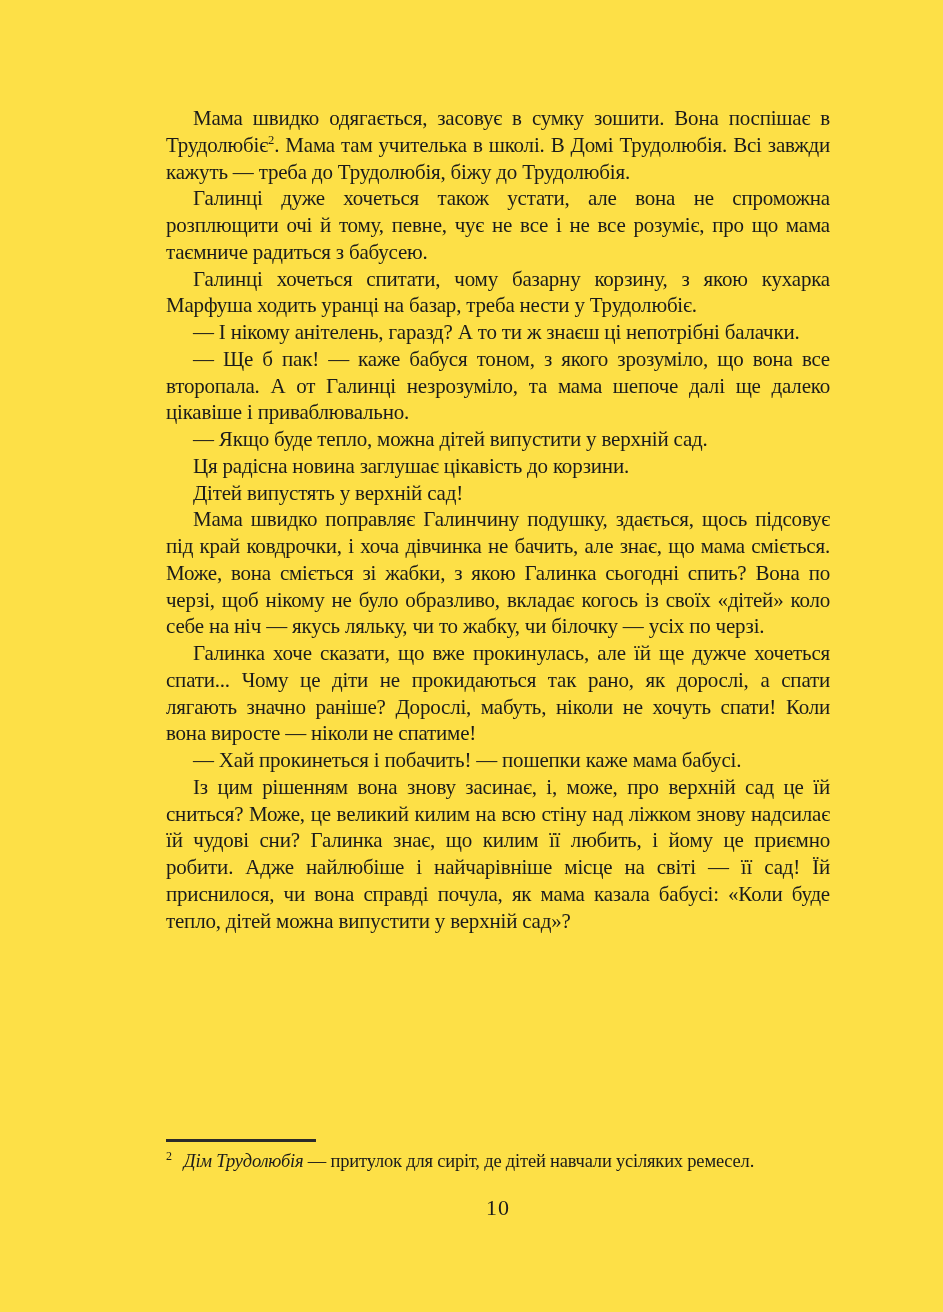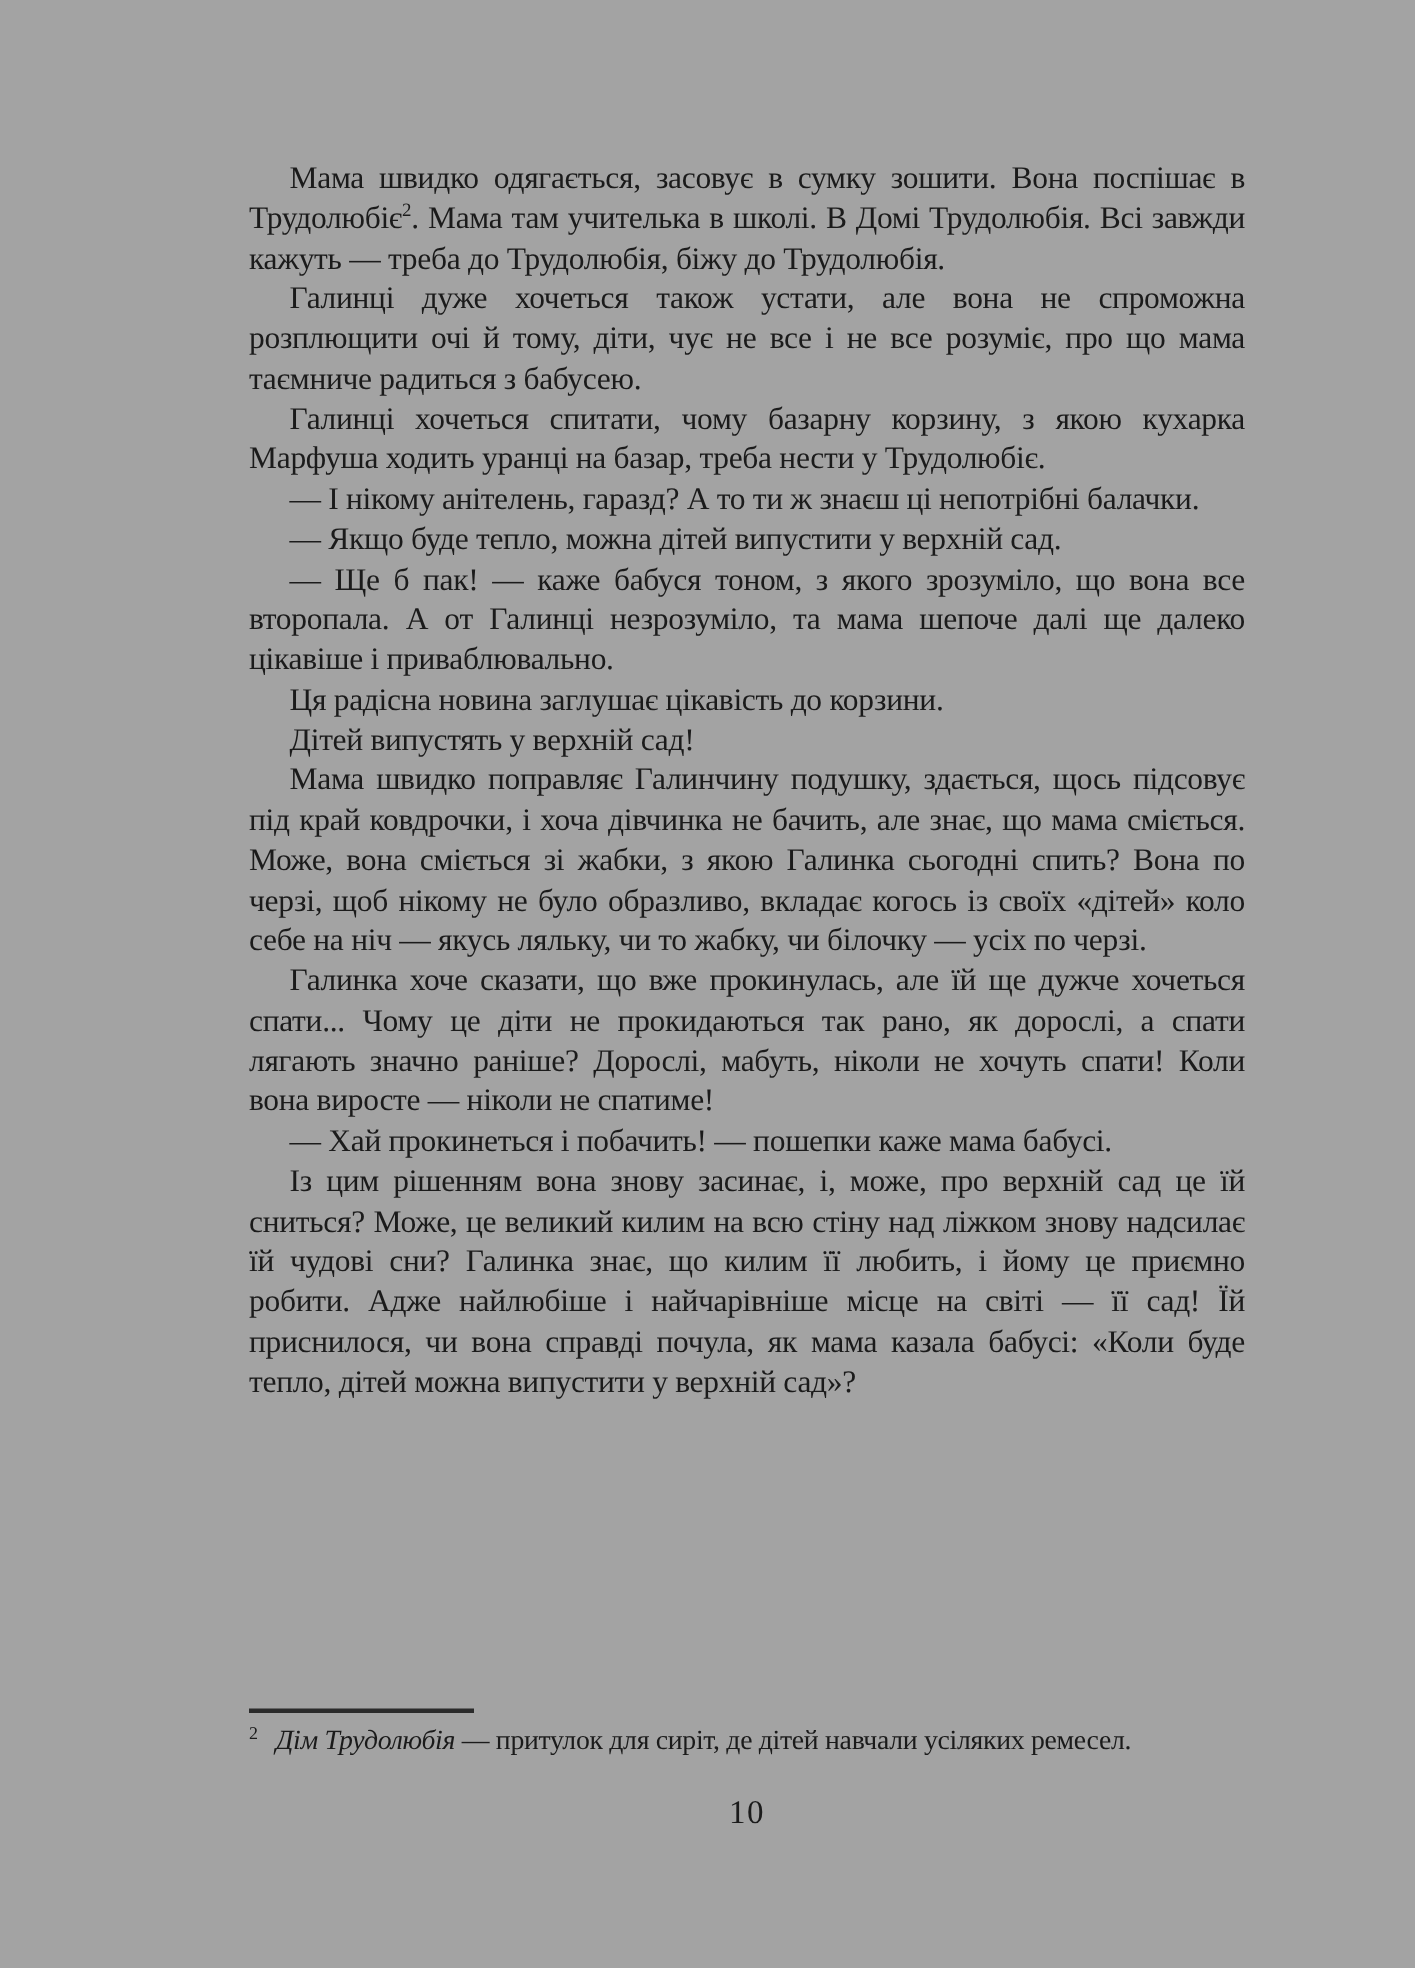--- a/index.html
+++ b/index.html
@@ -4,21 +4,21 @@
 <style>
   html, body {
     margin: 0;
     padding: 0;
     background: #ffffff;
   }
   .page {
     position: relative;
     width: 943px;
     height: 1312px;
-    background: #a3a3a3;
+    background: #fde047;
     font-family: "Liberation Serif", "DejaVu Serif", serif;
     color: #1b1b1b;
     overflow: hidden;
   }
   .text-block {
     position: absolute;
     left: 166px;
     top: 105px;
     width: 664px;
     font-size: 21px;
@@ -73,25 +73,25 @@
     letter-spacing: 1px;
   }
 </style>
 </head>
 <body>
 
 <div class="page">
 
   <div class="text-block">
     <p><span>Мама швидко одягається, засовує в сумку зошити. Вона поспішає в Трудолюбіє</span><sup class="ref">2</sup><span>. Мама там учителька в школі. В Домі Трудолюбія. Всі завжди кажуть — треба до Трудолюбія, біжу до Трудолюбія.</span></p>
-    <p>Галинці дуже хочеться також устати, але вона не спроможна розплющити очі й тому, діти, чує не все і не все розуміє, про що мама таємниче радиться з бабусею.</p>
+    <p>Галинці дуже хочеться також устати, але вона не спроможна розплющити очі й тому, певне, чує не все і не все розуміє, про що мама таємниче радиться з бабусею.</p>
     <p>Галинці хочеться спитати, чому базарну корзину, з якою кухарка Марфуша ходить уранці на базар, треба нести у Трудолюбіє.</p>
     <p>— І нікому анітелень, гаразд? А то ти ж знаєш ці непотрібні балачки.</p>
+    <p>— Ще б пак! — каже бабуся тоном, з якого зрозуміло, що вона все второпала. А от Галинці незрозуміло, та мама шепоче далі ще далеко цікавіше і приваблювально.</p>
     <p>— Якщо буде тепло, можна дітей випустити у верхній сад.</p>
-    <p>— Ще б пак! — каже бабуся тоном, з якого зрозуміло, що вона все второпала. А от Галинці незрозуміло, та мама шепоче далі ще далеко цікавіше і приваблювально.</p>
     <p>Ця радісна новина заглушає цікавість до корзини.</p>
     <p>Дітей випустять у верхній сад!</p>
     <p>Мама швидко поправляє Галинчину подушку, здається, щось підсовує під край ковдрочки, і хоча дівчинка не бачить, але знає, що мама сміється. Може, вона сміється зі жабки, з якою Галинка сьогодні спить? Вона по черзі, щоб нікому не було образливо, вкладає когось із своїх «дітей» коло себе на ніч — якусь ляльку, чи то жабку, чи білочку — усіх по черзі.</p>
     <p>Галинка хоче сказати, що вже прокинулась, але їй ще дужче хочеться спати... Чому це діти не прокидаються так рано, як дорослі, а спати лягають значно раніше? Дорослі, мабуть, ніколи не хочуть спати! Коли вона виросте — ніколи не спатиме!</p>
     <p>— Хай прокинеться і побачить! — пошепки каже мама бабусі.</p>
     <p>Із цим рішенням вона знову засинає, і, може, про верхній сад це їй сниться? Може, це великий килим на всю стіну над ліжком знову надсилає їй чудові сни? Галинка знає, що килим її любить, і йому це приємно робити. Адже найлюбіше і найчарівніше місце на світі — її сад! Їй приснилося, чи вона справді почула, як мама казала бабусі: «Коли буде тепло, дітей можна випустити у верхній сад»?</p>
   </div>
 
   <div class="footnote-area">
     <div class="footnote-rule"></div>

